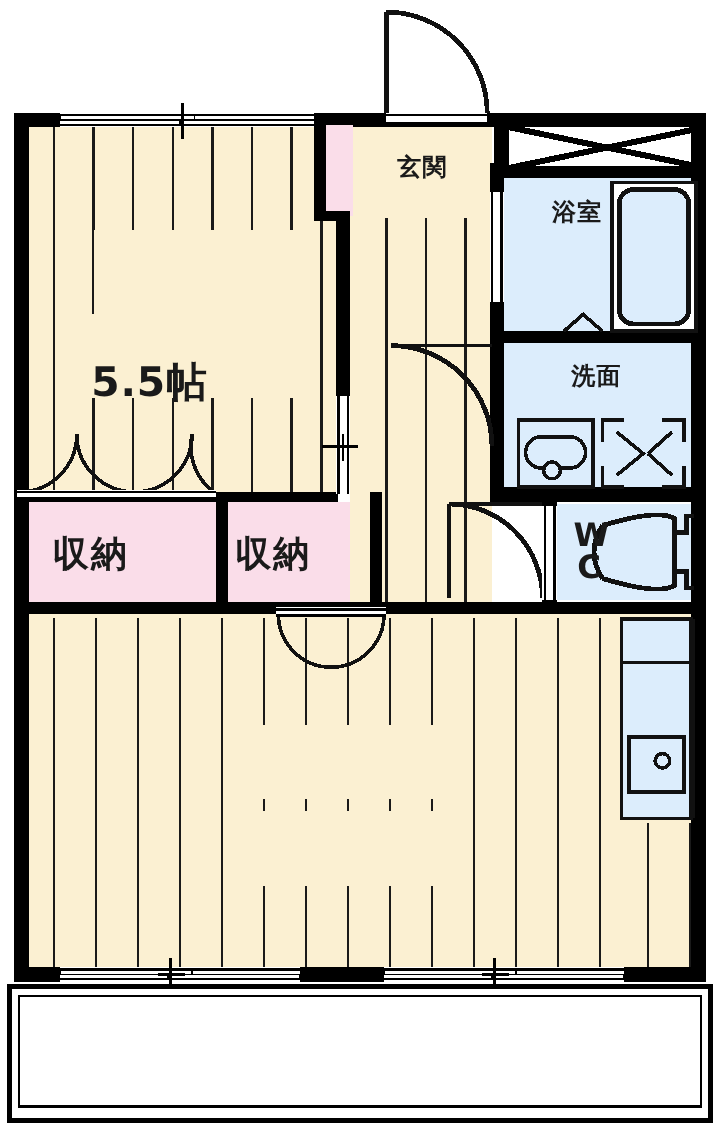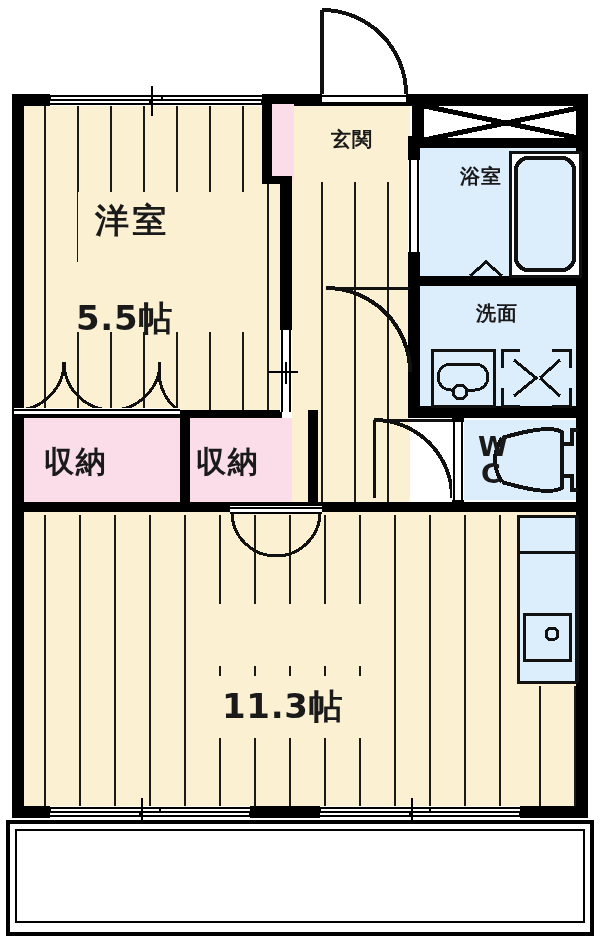--- a/index.html
+++ b/index.html
@@ -330,31 +330,29 @@
       </g>
     </g>
 
     <g>
       <rect x="8" y="822" width="584" height="112" fill="#FFFFFF" stroke="#000000" stroke-width="4"></rect>
       <rect x="16" y="830" width="568" height="92" fill="#FFFFFF" stroke="#000000" stroke-width="2"></rect>
     </g>
 
   </svg>
 
-  <span class="lbl lbl-room-name" style="left:95px; top:198px;">洋室</span>
   <span class="lbl lbl-room-area" style="left:76px; top:268px;">5.5帖</span>
 
   <span class="lbl lbl-closet" style="left:44px; top:442px;">収納</span>
   <span class="lbl lbl-closet" style="left:196px; top:442px;">収納</span>
 
   <span class="lbl lbl-medium" style="left:331px; top:126px;">玄関</span>
 
   <span class="lbl lbl-medium" style="left:460px; top:163px;">浴室</span>
 
   <span class="lbl lbl-medium" style="left:476px; top:300px;">洗面</span>
 
   <span class="lbl lbl-wc" style="left:478px; top:434px;">W</span>
   <span class="lbl lbl-wc" style="left:481px; top:461px;">C</span>
 
-  <span class="lbl lbl-ldk-area" style="left:222px; top:684px;">11.3帖</span>
 
 
 </div>
 
 </body></html>

